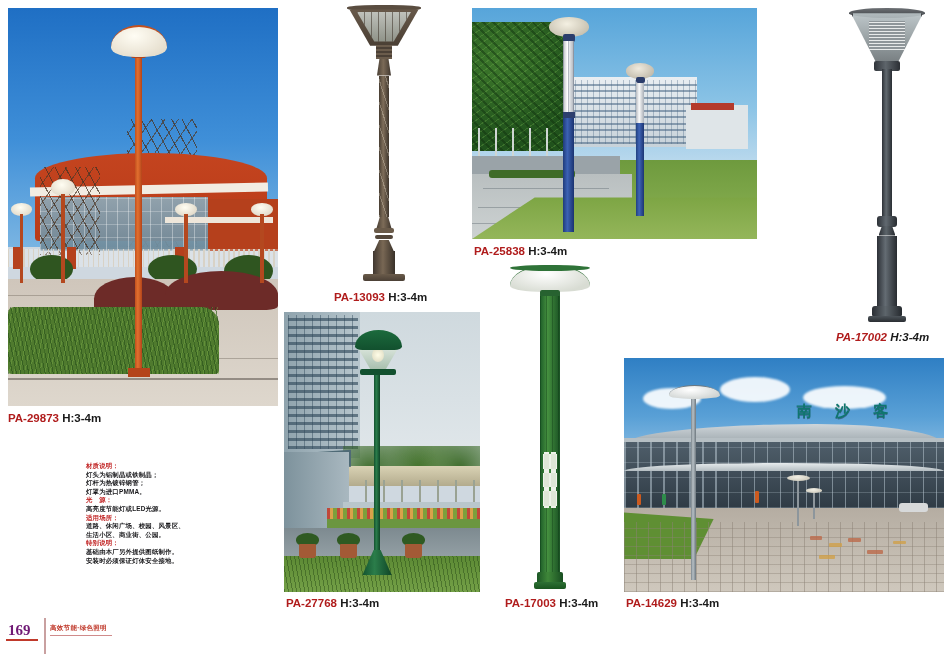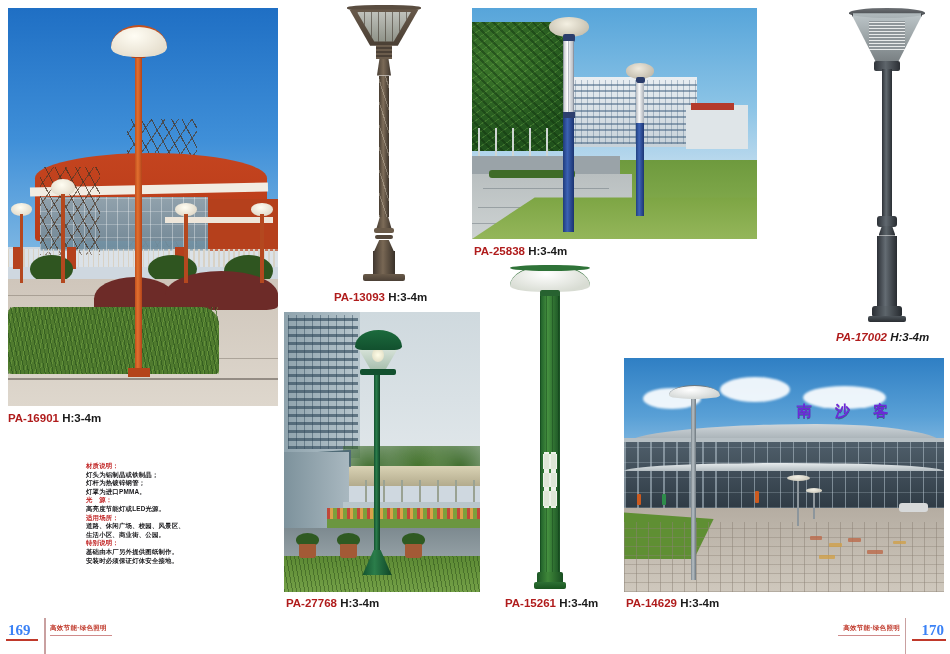--- a/index.html
+++ b/index.html
@@ -23,21 +23,21 @@
   .spec .hd{color:#c02020;}
 
   
   .blurb{position:absolute;left:617px;top:274px;width:192px;font-size:7.2px;line-height:12.4px;
          color:#c0392b;font-weight:bold;letter-spacing:.15px;}
 
   
   .foot{position:absolute;bottom:0;height:42px;}
   .foot-l{left:0;width:230px;}
   .foot-r{right:0;width:230px;}
-  .pgnum{position:absolute;font-size:15px;font-weight:bold;color:#3b82f6;font-family:"Liberation Serif",serif;}
+  .pgnum{position:absolute;font-size:15px;font-weight:bold;color:#701a75;font-family:"Liberation Serif",serif;}
   .ftxt{position:absolute;font-size:6.5px;font-weight:bold;color:#c0392b;letter-spacing:.3px;white-space:nowrap;}
   .fline-h{position:absolute;height:1.5px;background:#c0392b;}
   .fline-v{position:absolute;width:1.5px;background:#c9a0a0;}
 
   
   #ph1{left:8px;top:8px;width:270px;height:398px;}
   #ph1 .sky{position:absolute;left:0;top:0;width:100%;height:60%;
       background:linear-gradient(#1f6fc4,#3f8fd8 55%,#79b4e2);}
   #ph1 .bldg{position:absolute;left:10%;top:36.5%;width:86%;height:22%;
       background:linear-gradient(#c4441f,#b83b18);border-radius:52% 52% 4px 4px/30% 30% 4px 4px;}
@@ -269,21 +269,21 @@
       background:linear-gradient(#cfd6da,#9aa4aa);
       border-radius:60% 40% 0 0/100% 100% 0 0;}
   #ph7 .roof2{position:absolute;left:0;top:34%;width:100%;height:4%;background:#b6bfc4;}
   #ph7 .facade{position:absolute;left:0;top:36%;width:100%;height:28%;
       background:linear-gradient(#4f5e6a,#2f3b45);}
   #ph7 .facadeGrid{position:absolute;left:0;top:36%;width:100%;height:28%;
       background:repeating-linear-gradient(90deg,rgba(180,195,205,.55) 0 1.5px,transparent 1.5px 13px),
                  repeating-linear-gradient(0deg,rgba(170,185,195,.3) 0 1px,transparent 1px 15px);}
   #ph7 .canopy{position:absolute;left:0;top:45%;width:100%;height:3.4%;
       background:linear-gradient(#e7ecee,#b4bdc2);border-radius:50% 50% 0 0/100% 100% 0 0;}
-  #ph7 .sign{position:absolute;top:19%;font-size:15px;font-weight:bold;color:#6d28d9;
+  #ph7 .sign{position:absolute;top:19%;font-size:15px;font-weight:bold;color:#0f766e;
       font-family:"DejaVu Sans",sans-serif;text-shadow:0 1px 0 rgba(0,0,0,.35);letter-spacing:9px;}
   #ph7 .lawn{position:absolute;left:0;top:66%;width:28%;height:20%;background:#5f8f33;
       clip-path:polygon(0% 0%,100% 14%,78% 100%,0% 100%);}
   #ph7 .plaza{position:absolute;left:0;top:64%;width:100%;height:36%;
       background:linear-gradient(#b5ada2,#cfc8bd);}
   #ph7 .pav{position:absolute;left:0;top:70%;width:100%;height:30%;
       background:repeating-linear-gradient(90deg,rgba(140,130,118,.5) 0 1px,transparent 1px 12px),
                  repeating-linear-gradient(0deg,rgba(140,130,118,.4) 0 1px,transparent 1px 9px);}
   #ph7 .pattern{position:absolute;background:#bb6a4b;opacity:.8;border-radius:1px;}
   #ph7 .pattern.y{background:#cfa04a;}
@@ -344,21 +344,21 @@
     <div class="lamp2" style="left:90%;top:49%;width:8%;height:20%;">
         <div class="s"></div>
         <div class="p" style="top:14%;height:86%;"></div>
       </div>
     <div class="pole"></div>
     <div class="collar"></div>
     <div class="shade"></div>
     <div class="polebase"></div>
   </div>
   <div class="caption" style="left:8px;top:412px;">
-    <span class="code">PA-16901</span>
+    <span class="code">PA-29873</span>
     <span class="hh">H:3-4m</span>
   </div>
 
   <div class="prod" id="pr2">
     <div class="shtop"></div>
     <div class="shade"></div>
     <div class="shglass"></div>
     <div class="shribs"></div>
     <div class="neck"></div>
     <div class="taper"></div>
@@ -468,21 +468,21 @@
     <div class="dome"></div>
     <div class="domeRim"></div>
     <div class="cap"></div>
     <div class="col"></div>
     <div class="colrib"></div>
     <div class="win"></div>
     <div class="base"></div>
     <div class="plate"></div>
   </div>
   <div class="caption" style="left:505px;top:597px;">
-    <span class="code">PA-15261</span>
+    <span class="code">PA-17003</span>
     <span class="hh">H:3-4m</span>
   </div>
 
   <div class="photo" id="ph7">
     <div class="sky"></div>
     <div class="cloud" style="left:6%;top:13%;width:18%;height:9%;"></div>
     <div class="cloud" style="left:30%;top:8%;width:22%;height:11%;"></div>
     <div class="cloud" style="left:56%;top:12%;width:26%;height:10%;"></div>
     <div class="sign" style="left:54%;">南 沙 客</div>
     <div class="roof"></div>
@@ -532,21 +532,14 @@
 
 
   <div class="foot foot-l">
     <div class="pgnum" style="left:8px;top:10px;">169</div>
     <div class="fline-h" style="left:6px;top:27px;width:32px;"></div>
     <div class="fline-v" style="left:44px;top:6px;height:36px;"></div>
     <div class="ftxt" style="left:50px;top:12px;">高效节能·绿色照明</div>
     <div class="fline-h" style="left:50px;top:23px;width:62px;height:1px;background:#d08b8b;"></div>
   </div>
 
-  <div class="foot foot-r">
-    <div class="ftxt" style="right:50px;top:12px;">高效节能·绿色照明</div>
-    <div class="fline-h" style="right:50px;top:23px;width:62px;height:1px;background:#d08b8b;"></div>
-    <div class="fline-v" style="right:44px;top:6px;height:36px;"></div>
-    <div class="pgnum" style="right:6px;top:10px;">170</div>
-    <div class="fline-h" style="right:4px;top:27px;width:34px;"></div>
-  </div>
 
 </div>
 
 </body></html>

